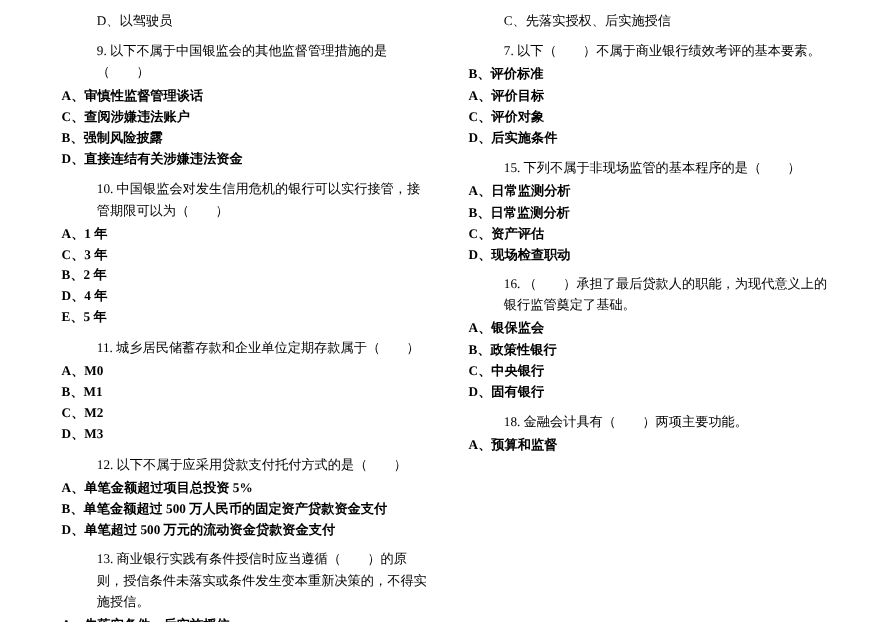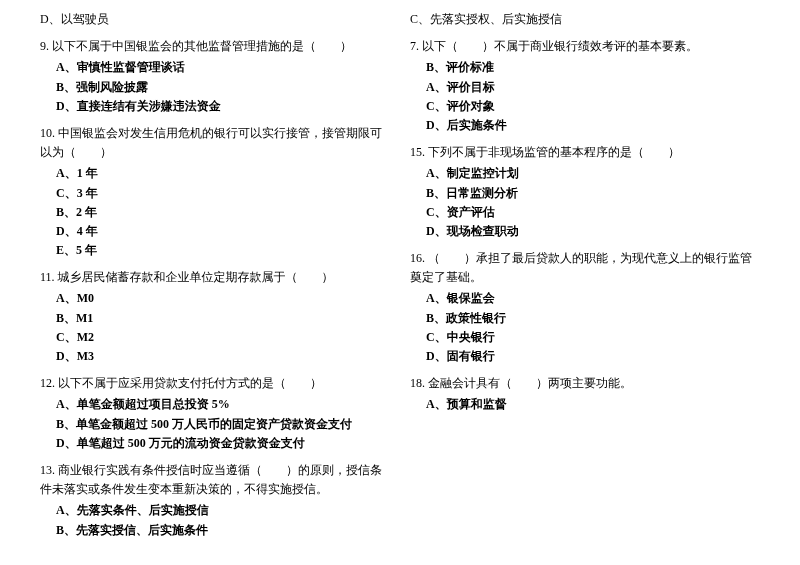--- a/index.html
+++ b/index.html
@@ -24,40 +24,42 @@
     }
     .col {
       flex: 1;
     }
     .question-block {
       margin-bottom: 8px;
     }
     .question-title {
       line-height: 1.6;
       margin-bottom: 2px;
+      margin-left: 48px;
     }
     .option {
       padding-left: 16px;
       line-height: 1.6;
       font-weight: bold;
     }
   </style>
 </head>
 <body>
 
 <div class="page">
   <div class="columns">
 
     <div class="col" id="left-col">
         <div class="question-block">
           <div class="question-title">D、以驾驶员</div>
         </div>
         <div class="question-block">
           <div class="question-title">9. 以下不属于中国银监会的其他监督管理措施的是（　　）</div>
           <div class="option">A、审慎性监督管理谈话</div>
+          <div class="option">C、查阅涉嫌违法账户</div>
           <div class="option">B、强制风险披露</div>
           <div class="option">D、直接连结有关涉嫌违法资金</div>
         </div>
         <div class="question-block">
           <div class="question-title">10. 中国银监会对发生信用危机的银行可以实行接管，接管期限可以为（　　）</div>
           <div class="option">A、1 年</div>
           <div class="option">C、3 年</div>
           <div class="option">B、2 年</div>
           <div class="option">D、4 年</div>
           <div class="option">E、5 年</div>
@@ -88,21 +90,21 @@
         </div>
         <div class="question-block">
           <div class="question-title">7. 以下（　　）不属于商业银行绩效考评的基本要素。</div>
           <div class="option">B、评价标准</div>
           <div class="option">A、评价目标</div>
           <div class="option">C、评价对象</div>
           <div class="option">D、后实施条件</div>
         </div>
         <div class="question-block">
           <div class="question-title">15. 下列不属于非现场监管的基本程序的是（　　）</div>
-          <div class="option">A、制定监控计划</div>
+          <div class="option">A、日常监测分析</div>
           <div class="option">B、日常监测分析</div>
           <div class="option">C、资产评估</div>
           <div class="option">D、现场检查职动</div>
         </div>
         <div class="question-block">
           <div class="question-title">16. （　　）承担了最后贷款人的职能，为现代意义上的银行监管奠定了基础。</div>
           <div class="option">A、银保监会</div>
           <div class="option">B、政策性银行</div>
           <div class="option">C、中央银行</div>
           <div class="option">D、固有银行</div>

